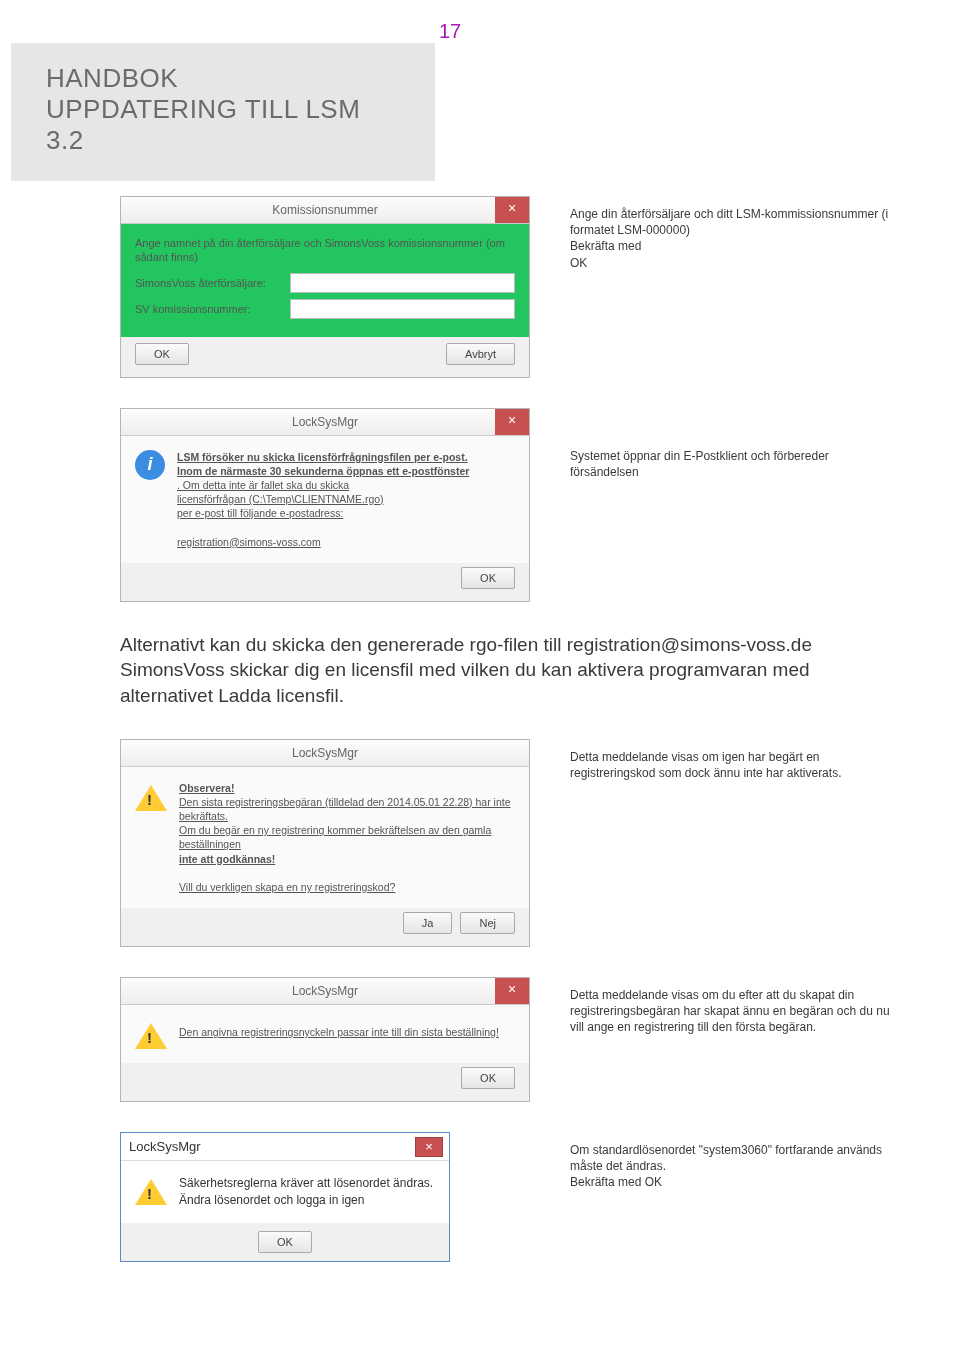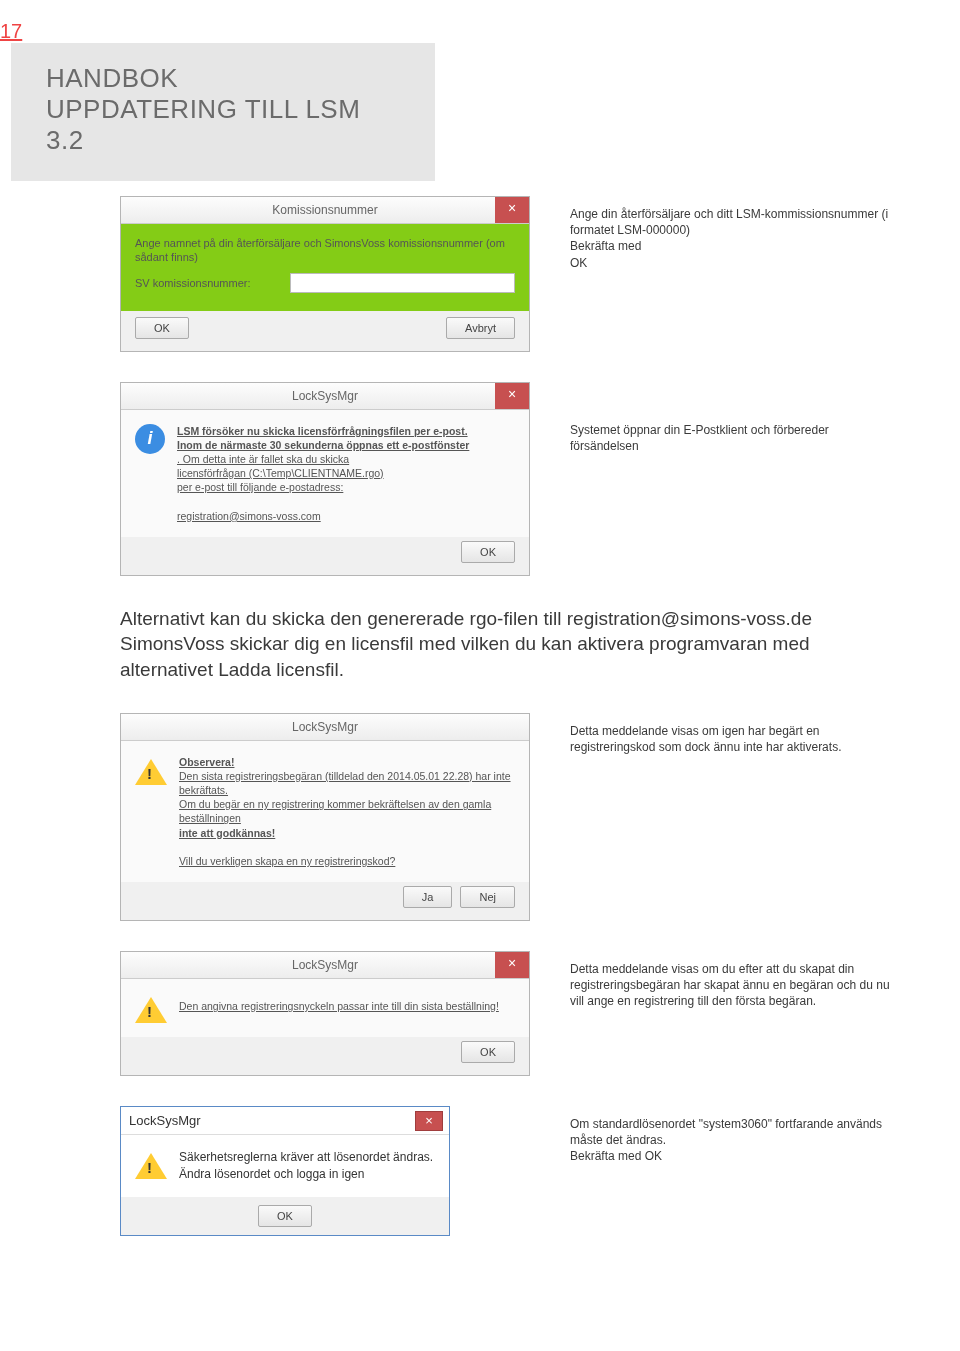--- a/index.html
+++ b/index.html
@@ -4,25 +4,24 @@
 <style>
   * { box-sizing: border-box; }
   body {
     margin: 0;
     font-family: Arial, Helvetica, sans-serif;
     background: #ffffff;
     width: 960px;
     color: #333;
   }
   .page-number {
-    text-align: left;
+    text-align: center;
     padding: 20px 60px 0 0;
     font-size: 20px;
-    color: #ef4444;
-    text-decoration: underline;
+    color: #a21caf;
   }
   .title-block {
     background: #e6e6e6;
     padding: 20px 35px 25px 35px;
     margin: 0 0 15px 11px;
     width: 424px;
   }
   .title-block .line1, .title-block .line2 {
     color: #6b6b6b;
     font-size: 26px;
@@ -81,21 +80,21 @@
     width: 34px;
     height: 100%;
     background: #c75050;
     color: #fff;
     text-align: center;
     line-height: 22px;
     font-size: 14px;
   }
   .dlg-body {
     padding: 12px 14px;
-    background: #84cc16;
+    background: #22c55e;
   }
   .dlg-label {
     margin-bottom: 8px;
     line-height: 1.3;
   }
   .fld-row {
     display: flex;
     align-items: center;
     margin-bottom: 6px;
   }
@@ -235,20 +234,24 @@
   <div class="row">
     <div class="dialog-img">
       <div class="dlg">
         <div class="dlg-title">
           <span>Komissionsnummer</span>
           <div class="dlg-close">×</div>
         </div>
         <div class="dlg-body">
           <div class="dlg-label">Ange namnet på din återförsäljare och SimonsVoss komissionsnummer (om sådant finns)</div>
           <div class="fld-row">
+            <div class="fld-label">SimonsVoss återförsäljare:</div>
+            <div class="fld-input"></div>
+          </div>
+          <div class="fld-row">
             <div class="fld-label">SV komissionsnummer:</div>
             <div class="fld-input"></div>
           </div>
         </div>
         <div class="dlg-btn-row">
           <div class="dlg-btn">OK</div>
           <div class="dlg-btn">Avbryt</div>
         </div>
       </div>
     </div>

